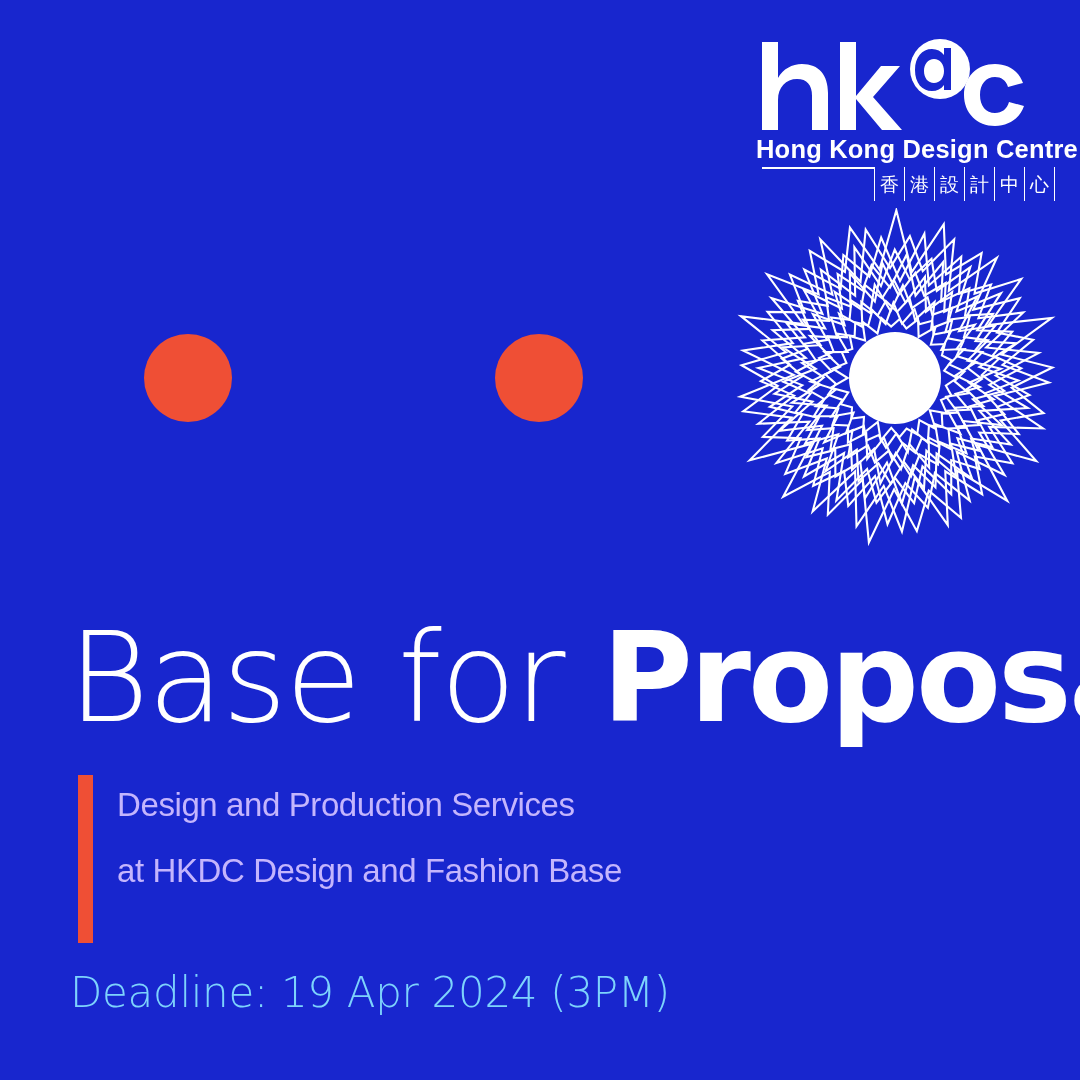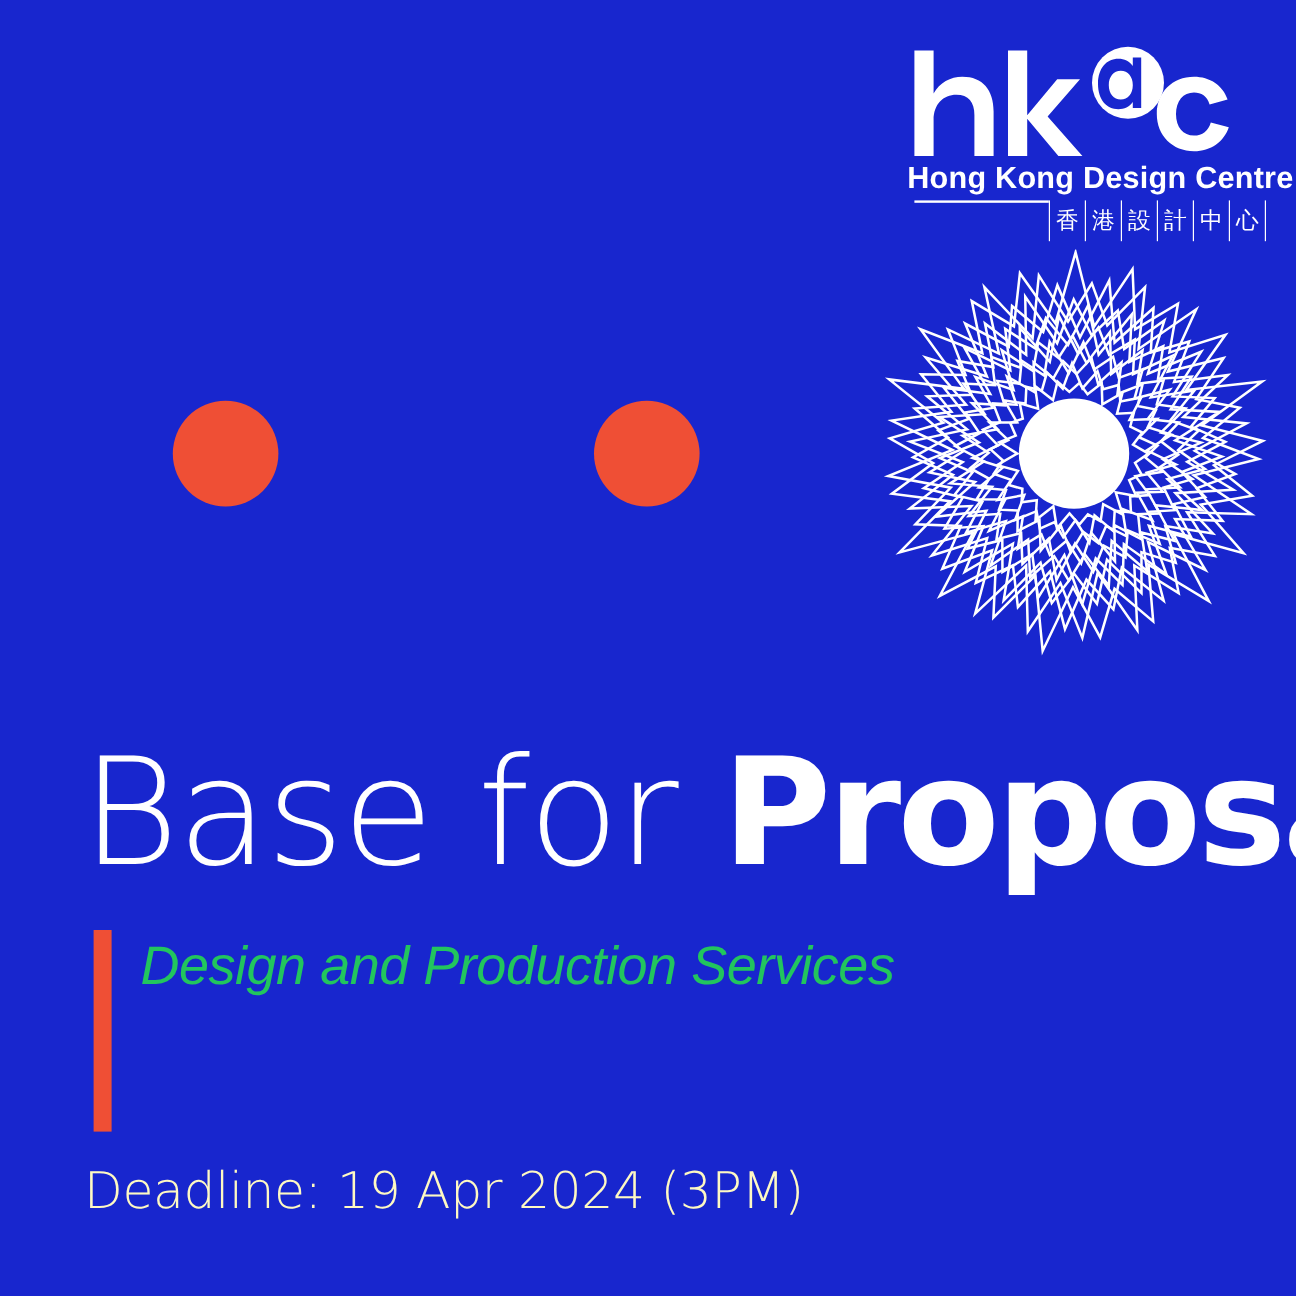--- a/index.html
+++ b/index.html
@@ -131,35 +131,34 @@
     height: 168px;
     background: #EF4F35;
   }
   .subtitle-lines {
     position: absolute;
     left: 39px;
     top: 0px;
     width: 860px;
   }
   .subtitle-line {
-    color: #22c55e;
-    font-size: 45px;
+    color: #c4b5fd;
+    font-size: 33px;
     line-height: 66px;
     font-weight: 400;
     white-space: nowrap;
     letter-spacing: -0.4px;
-    font-style: italic;
   }
 
   
   .deadline {
     position: absolute;
     left: 70px;
     top: 967px;
-    color: #fef9c3;
+    color: #7dd3fc;
     font-size: 42px;
     line-height: 52px;
     font-weight: 300;
     font-family: "DejaVu Sans", sans-serif;
     white-space: nowrap;
     letter-spacing: -0.3px;
     text-align: center;
   }
 </style>
 </head>
@@ -214,18 +213,19 @@
 
   <div class="dot" id="dot-1"></div>
   <div class="dot" id="dot-2"></div>
 
   <div class="headline"><span class="light">Base for </span><span class="bold">Proposals</span></div>
 
   <div class="subtitle-wrap">
     <div class="subtitle-bar"></div>
     <div class="subtitle-lines">
       <div class="subtitle-line">Design and Production Services</div>
+      <div class="subtitle-line">at HKDC Design and Fashion Base</div>
     </div>
   </div>
 
   <div class="deadline">Deadline: 19 Apr 2024 (3PM)</div>
 
 </div>
 
 </body></html>

